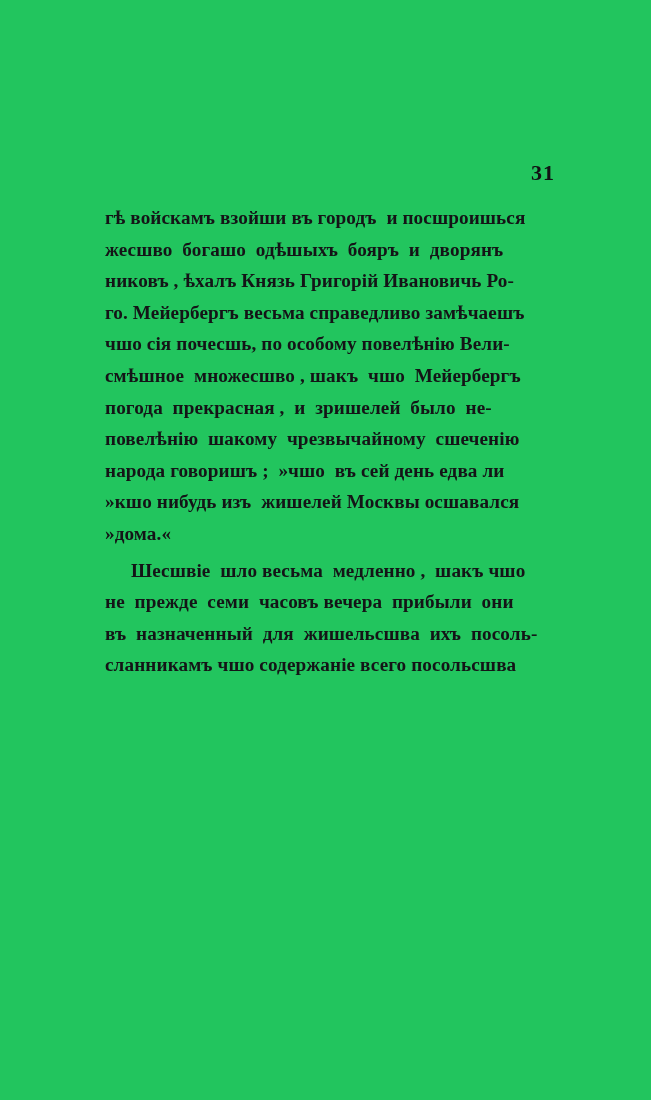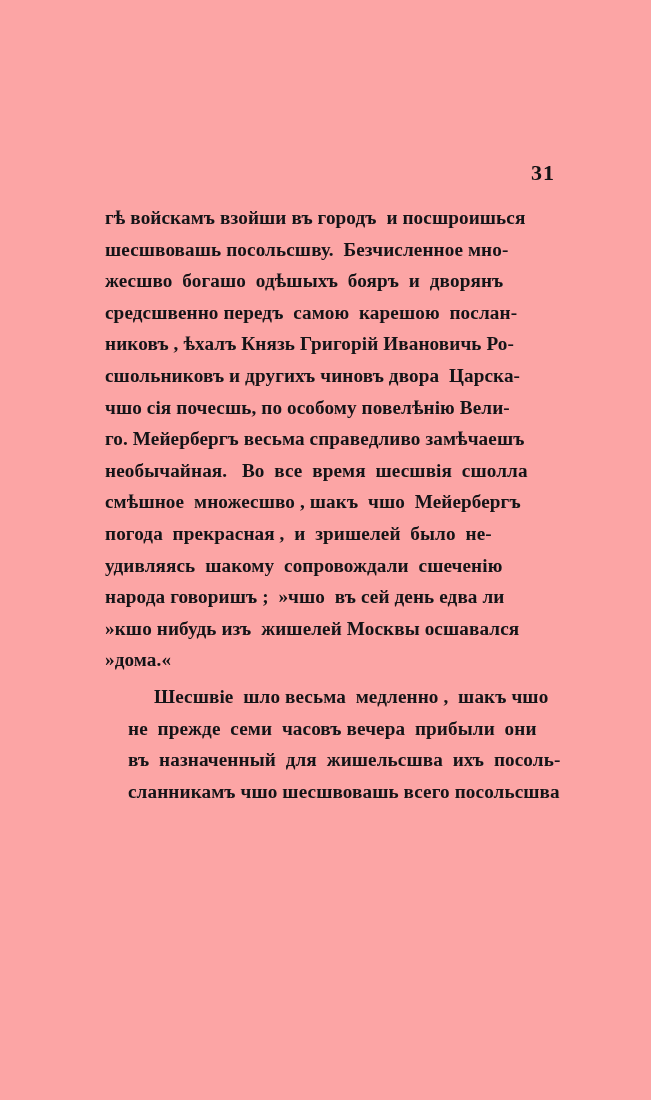--- a/index.html
+++ b/index.html
@@ -11,21 +11,21 @@
     width: 651px;
     height: 1100px;
     position: relative;
     font-family: "Liberation Serif", serif;
     color: #17171a;
     overflow: hidden;
   }
   .page {
     position: absolute;
     inset: 0;
-    background: #fca5a5;
+    background: #22c55e;
   }
   .page-number {
     position: absolute;
     top: 160px;
     right: 96px;
     font-family: "Liberation Serif", serif;
     font-size: 22px;
     font-weight: 700;
     letter-spacing: 1px;
     color: #121214;
@@ -37,21 +37,20 @@
     width: 448px;
   }
   .para {
     margin: 0;
     font-size: 19.2px;
     line-height: 31.6px;
     color: #141417;
   }
   .para + .para {
     margin-top: 5px;
-    margin-left: 23px;
   }
   .line {
     display: block;
     white-space: pre;
     font-weight: 600;
     letter-spacing: 0.1px;
   }
   .indent {
     display: inline-block;
     width: 26px;
@@ -64,37 +63,33 @@
 <body>
 
 <div class="page">
 
   <div class="page-number">31</div>
 
   <div class="text-block">
 
     <p class="para">
       <span class="line">гѣ войскамъ взойши въ городъ  и посшроишься</span>
-      <span class="line">шесшвовашь посольсшву.  Безчисленное мно-</span>
       <span class="line">жесшво  богашо  одѣшыхъ  бояръ  и  дворянъ</span>
-      <span class="line">средсшвенно передъ  самою  карешою  послан-</span>
       <span class="line">никовъ , ѣхалъ Князь Григорій Ивановичь Ро-</span>
-      <span class="line">сшольниковъ и другихъ чиновъ двора  Царска-</span>
+      <span class="line">го. Мейербергъ весьма справедливо замѣчаешъ</span>
       <span class="line">чшо сія почесшь, по особому повелѣнію Вели-</span>
-      <span class="line">го. Мейербергъ весьма справедливо замѣчаешъ</span>
-      <span class="line">необычайная.   Во  все  время  шесшвія  сшолла</span>
       <span class="line">смѣшное  множесшво , шакъ  чшо  Мейербергъ</span>
       <span class="line">погода  прекрасная ,  и  зришелей  было  не-</span>
-      <span class="line">удивляясь  шакому  сопровождали  сшеченію</span>
+      <span class="line">повелѣнію  шакому  чрезвычайному  сшеченію</span>
       <span class="line">народа говоришъ ;  »чшо  въ сей день едва ли</span>
       <span class="line">»кшо нибудь изъ  жишелей Москвы осшавался</span>
       <span class="line">»дома.«</span>
     </p>
 
     <p class="para">
       <span class="line"><span class="indent"></span><span>Шесшвіе  шло весьма  медленно ,  шакъ чшо</span></span>
       <span class="line">не  прежде  семи  часовъ вечера  прибыли  они</span>
       <span class="line">въ  назначенный  для  жишельсшва  ихъ  посоль-</span>
-      <span class="line">сланникамъ чшо шесшвовашь всего посольсшва</span>
+      <span class="line">сланникамъ чшо содержаніе всего посольсшва</span>
     </p>
 
   </div>
 </div>
 
 </body></html>

